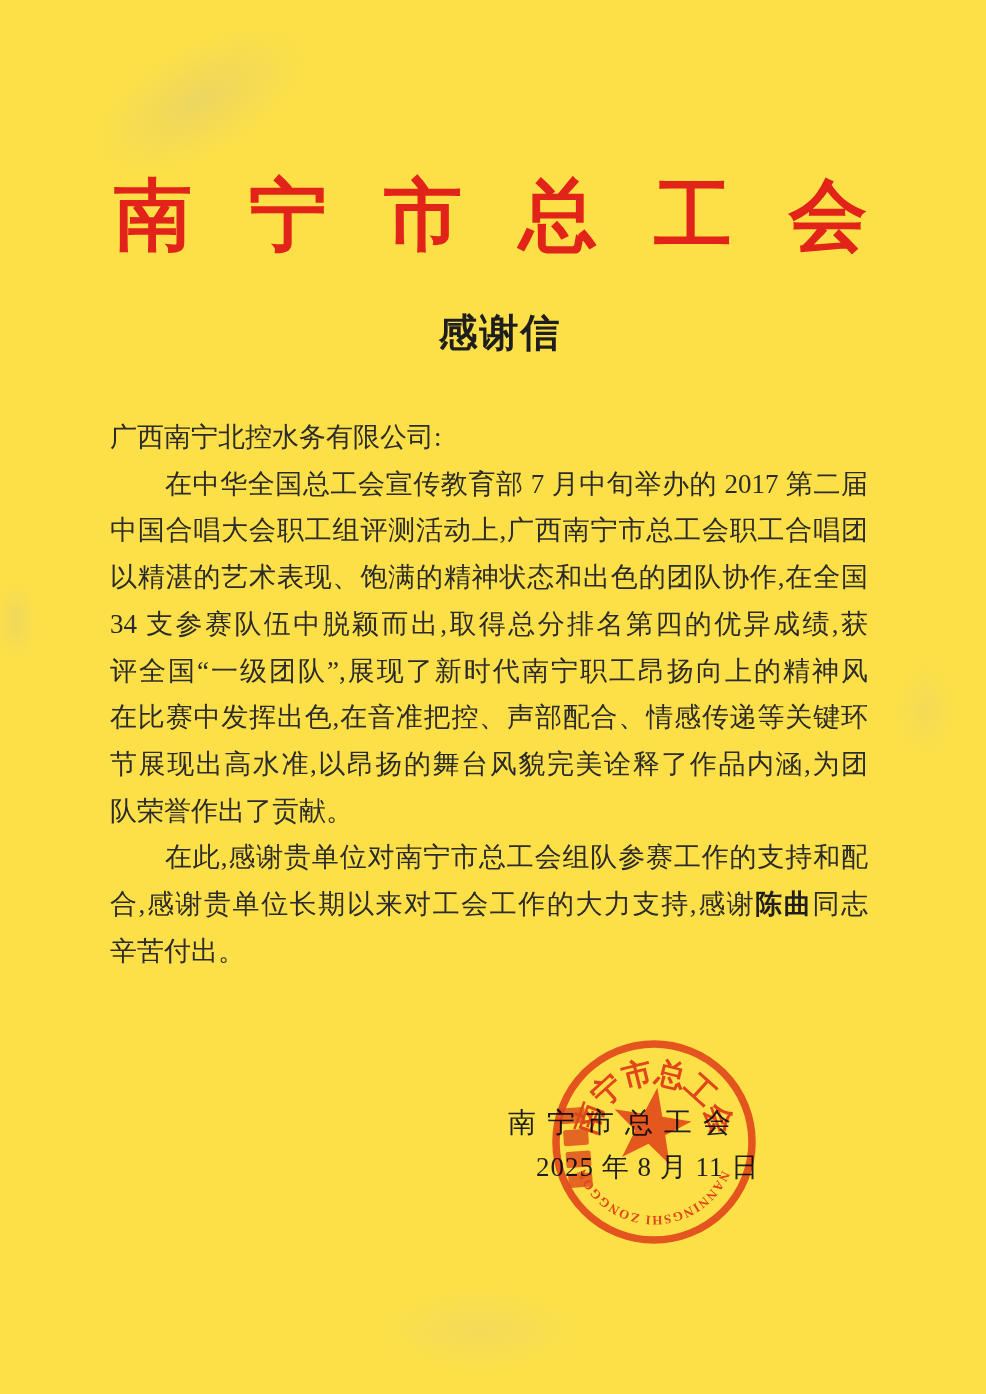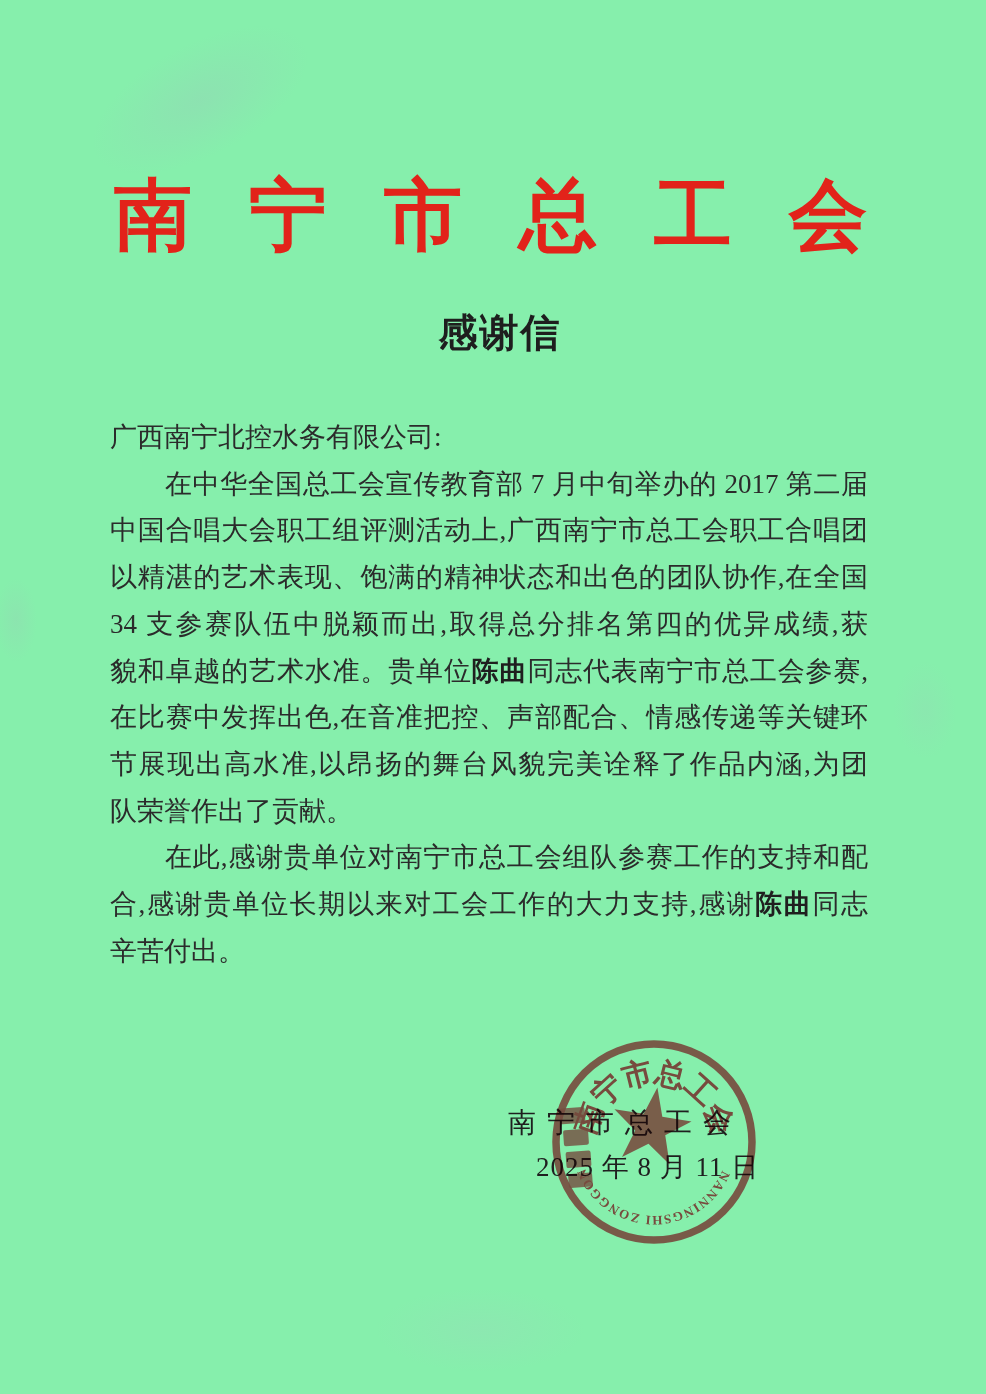--- a/index.html
+++ b/index.html
@@ -1,18 +1,18 @@
 <!DOCTYPE html>
 <html><head>
 <meta charset="utf-8">
 <style>
   html,body{margin:0;padding:0;background:#9a9a9a;}
   .page{
     position:relative;width:986px;height:1394px;margin:0 auto;
-    background:#86efac;overflow:hidden;
+    background:#fde047;overflow:hidden;
     font-family:"Liberation Serif", serif;
     color:#2b2b2b;
     text-decoration:underline;
   }
   
   .smudge{position:absolute;pointer-events:none;}
   .smudge-1{left:30px;top:20px;width:340px;height:160px;
     background:radial-gradient(closest-side, rgba(168,174,196,0.20), rgba(168,174,196,0) 70%);
     transform:rotate(-28deg);}
   .smudge-2{left:-14px;top:560px;width:60px;height:120px;
@@ -79,21 +79,21 @@
   <div class="org-header">南宁市总工会</div>
 
   <div class="letter-title">感谢信</div>
 
   <div class="body-block">
     <p class="bline"><span>广西南宁北控水务有限公司:</span></p>
     <p class="bline jl ind"><span>在中华全国总工会宣传教育部 7 月中旬举办的 2017 第二届</span></p>
     <p class="bline jl"><span>中国合唱大会职工组评测活动上,广西南宁市总工会职工合唱团</span></p>
     <p class="bline jl"><span>以精湛的艺术表现、饱满的精神状态和出色的团队协作,在全国</span></p>
     <p class="bline jl"><span>34 支参赛队伍中脱颖而出,取得总分排名第四的优异成绩,获</span></p>
-    <p class="bline jl"><span>貌和卓越的艺术水准。贵单位</span><span class="seg-b">陈曲</span><span>同志代表南宁市总工会参赛,</span></p>
+    <p class="bline jl"><span>评全国“一级团队”,展现了新时代南宁职工昂扬向上的精神风</span></p>
     <p class="bline jl"><span>在比赛中发挥出色,在音准把控、声部配合、情感传递等关键环</span></p>
     <p class="bline jl"><span>节展现出高水准,以昂扬的舞台风貌完美诠释了作品内涵,为团</span></p>
     <p class="bline"><span>队荣誉作出了贡献。</span></p>
     <p class="bline jl ind"><span>在此,感谢贵单位对南宁市总工会组队参赛工作的支持和配</span></p>
     <p class="bline jl"><span>合,感谢贵单位长期以来对工会工作的大力支持,感谢</span><span class="seg-b">陈曲</span><span>同志</span></p>
     <p class="bline"><span>辛苦付出。</span></p>
   </div>
 
   <div class="sig-org">南宁市总工会</div>
   <div class="sig-date">2025 年 8 月 11 日</div>

